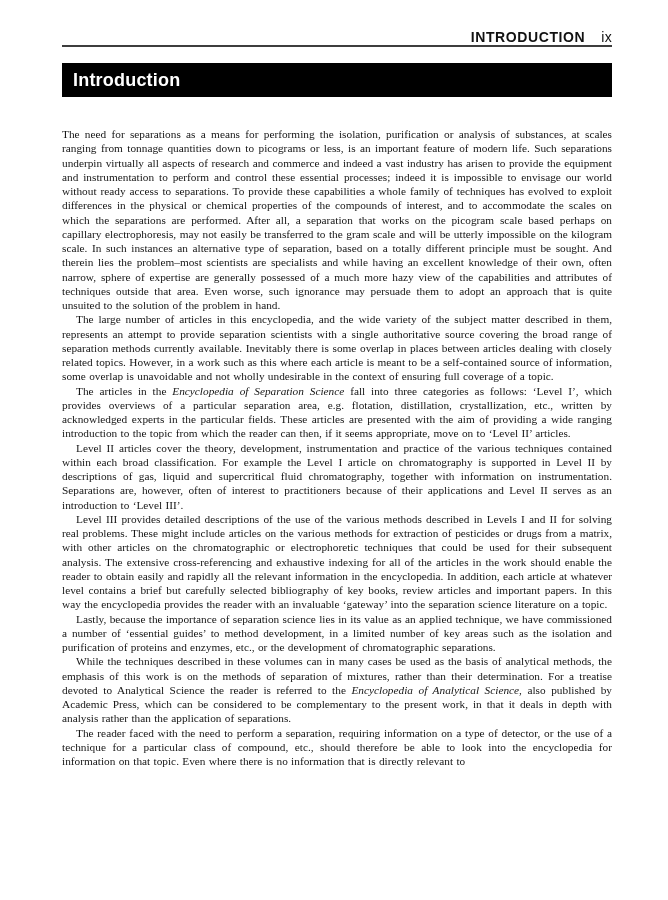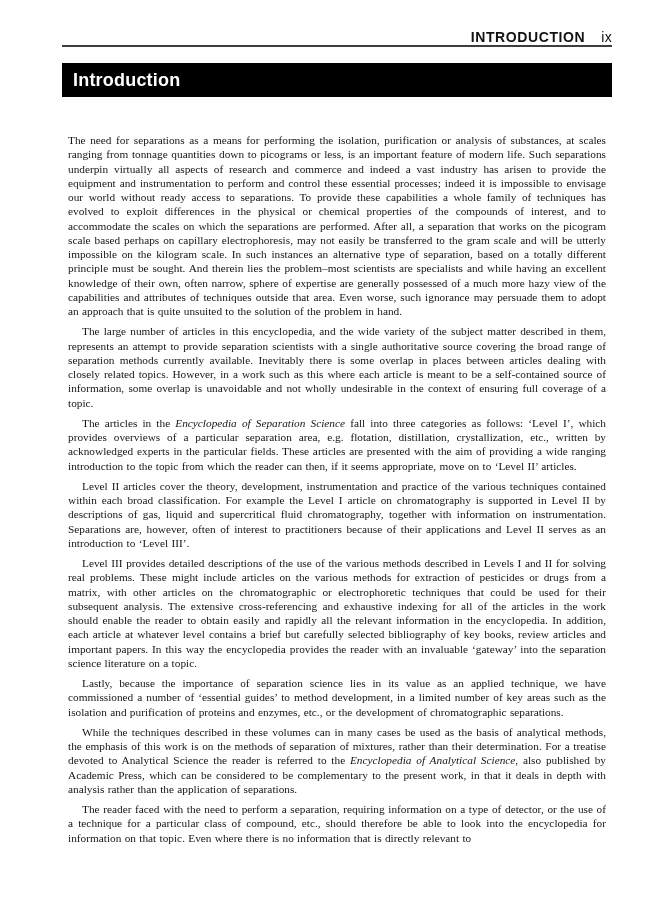--- a/index.html
+++ b/index.html
@@ -60,21 +60,21 @@
     top: 127px;
     left: 62px;
     width: 550px;
     text-align: justify;
     font-size: 11.3px;
     line-height: 14.25px;
     color: #151515;
     word-spacing: 0.5px;
   }
   .article-body p {
-    margin: 6px;
+    margin: 0;
     padding: 0;
     text-indent: 14px;
   }
   .article-body p:first-child {
     text-indent: 0;
   }
   .article-body em {
     font-style: italic;
   }
 </style>

